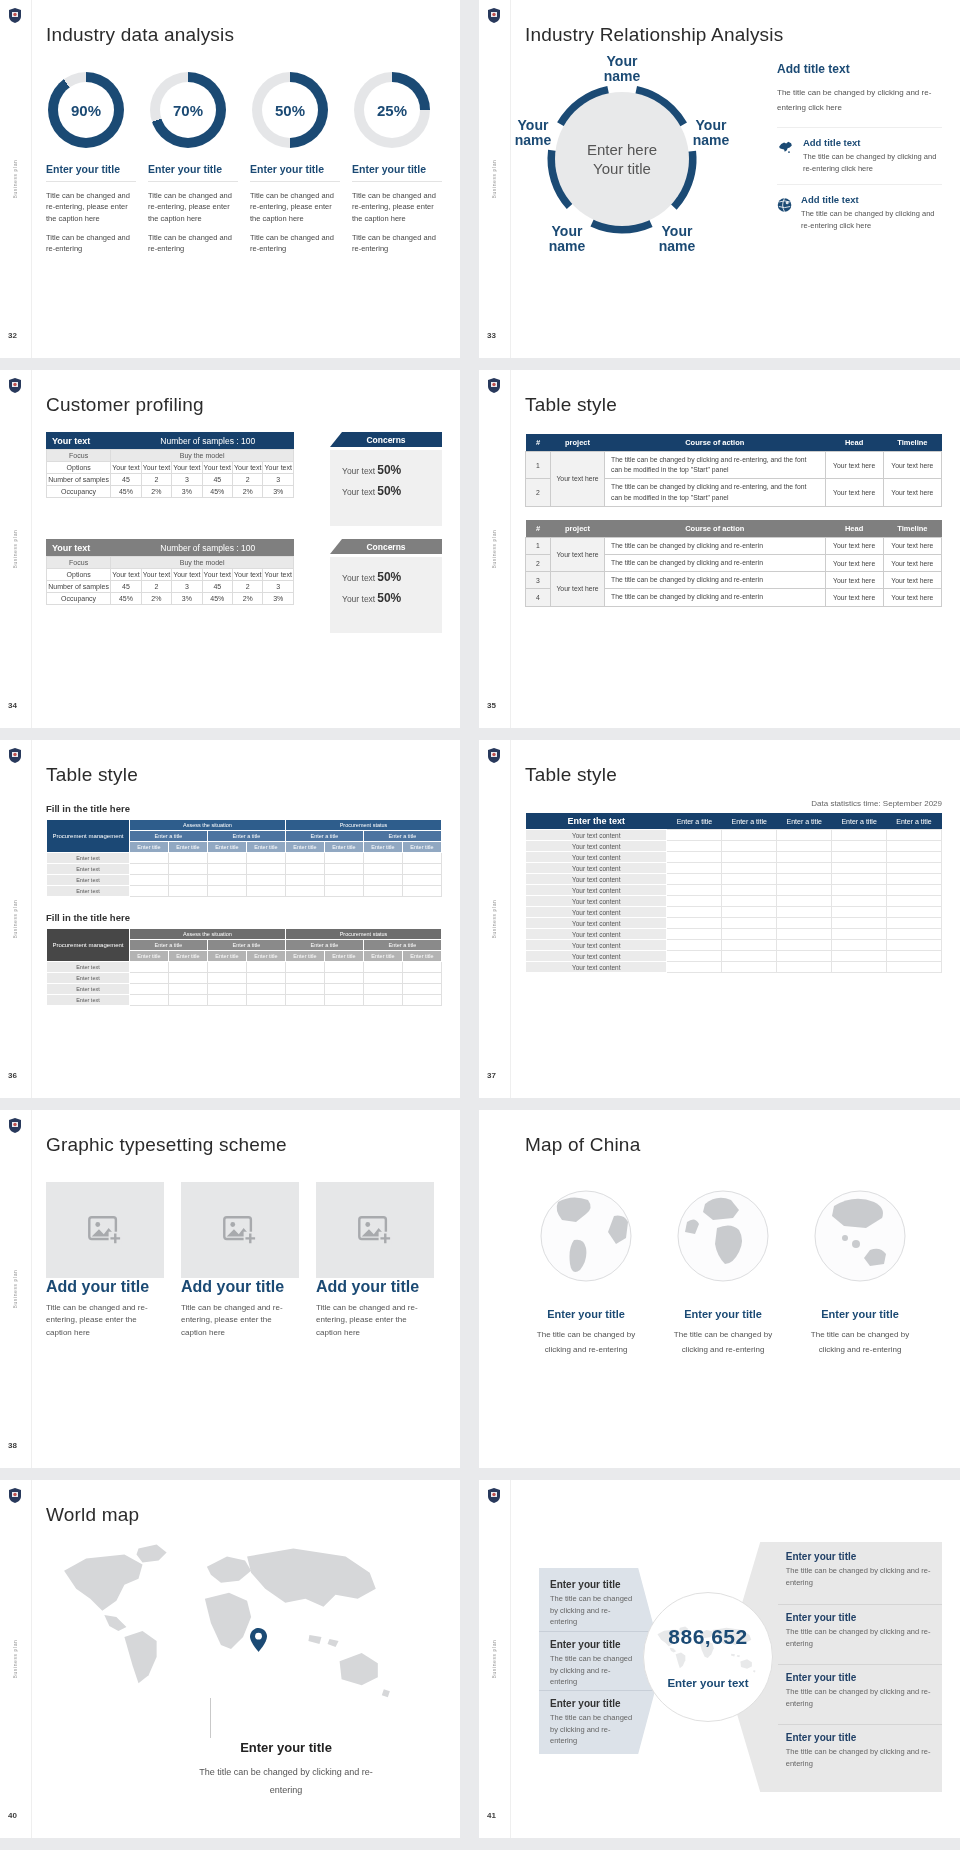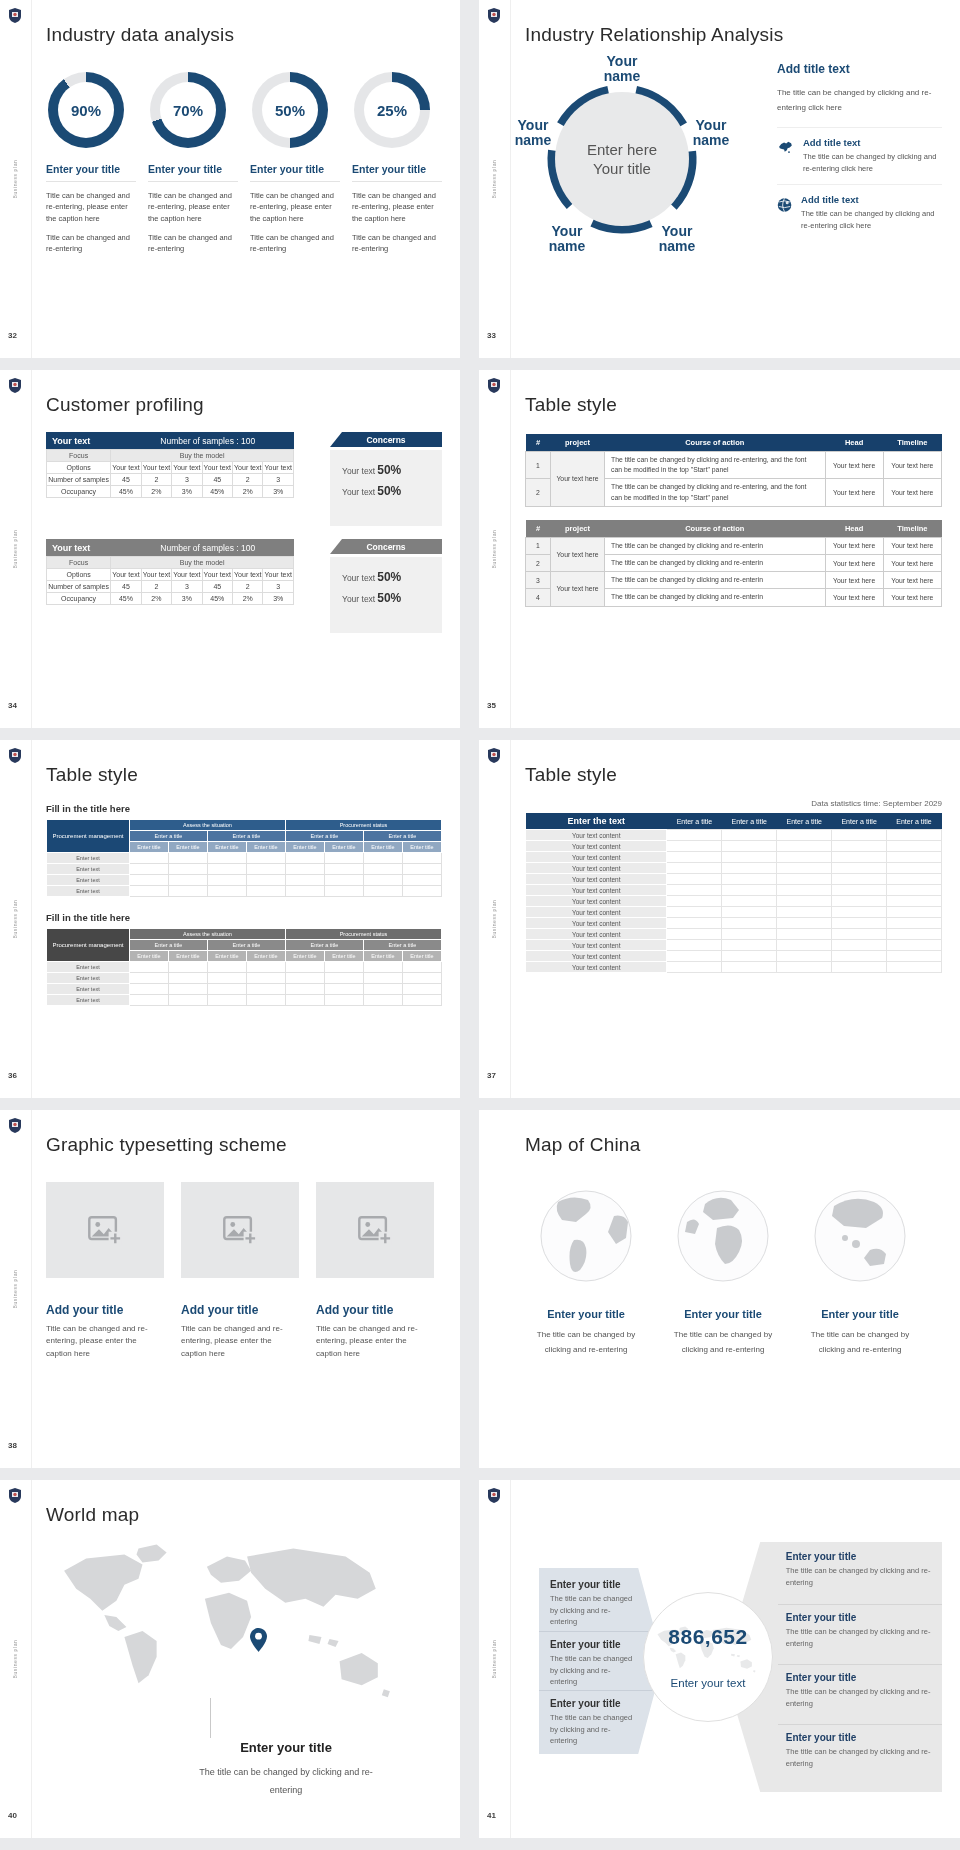--- a/index.html
+++ b/index.html
@@ -87,21 +87,21 @@
   table.t37 th{background:#17406b;color:#fff;padding:3px 1px;}
   table.t37 th.f{font-size:9px;font-weight:bold;width:34%;}
   table.t37 th.o{font-size:7px;font-weight:normal;}
   table.t37 td{height:11px;font-size:6.5px;text-align:center;}
   table.t37 td.rl{background:#ebebeb;color:#555;border:1px solid #fff;}
   table.t37 td.ec{background:#fff;border:1px solid #e4e4e4;}
   
   .cards38{display:flex;gap:17px;margin-top:26px;}
   .card38{width:118px;}
   .pbox{height:96px;background:#e6e7e8;display:flex;align-items:center;justify-content:center;}
-  .c38t{margin-top:25px;font-size:12px;font-weight:bold;color:#1b4a74;}
+  .c38t{margin-top:0;font-size:16px;font-weight:bold;color:#1b4a74;}
   .c38c{margin-top:6px;font-size:8px;line-height:1.55;color:#555;}
   
   .globes{display:flex;gap:15px;margin-top:32px;}
   .gcol{width:122px;text-align:center;}
   .g39t{margin-top:20px;font-size:11px;font-weight:bold;color:#1b4a74;}
   .g39c{margin-top:7px;font-size:8px;line-height:1.9;color:#555;}
   
   .map40{position:relative;margin-top:14px;width:372px;height:250px;}
   .pin40{position:absolute;left:204px;top:88px;}
   .blk40{position:absolute;left:150px;top:200px;width:180px;text-align:center;}
@@ -115,21 +115,21 @@
   .lpanel .item + .item{border-top:1px solid #c8cfd8;}
   .it-t{font-size:10px;font-weight:bold;color:#333;}
   .it-c{margin-top:3px;font-size:7.5px;line-height:1.55;color:#666;}
   .rpanel{position:absolute;left:198px;right:0;top:62px;height:250px;background:#e8e8e8;clip-path:polygon(17% 0,100% 0,100% 100%,17% 100%,0 50%);padding:2px 0;}
   .rpanel .item{margin-left:25%;padding:7px 8px;height:60px;}
   .rpanel .item + .item{border-top:1px solid #d5d5d5;}
   .rpanel .it-t{color:#1f3f66;}
   .circ41{position:absolute;left:118px;top:112px;width:130px;height:130px;border-radius:50%;background:#fff;border:1px solid #e0e0e0;z-index:2;display:flex;flex-direction:column;align-items:center;justify-content:center;overflow:hidden;gap:20px;}
   .circ41 svg.bgmap{position:absolute;left:8px;top:32px;opacity:.55;}
   .circ41 .v{position:relative;font-size:21px;font-weight:bold;color:#1b4a74;letter-spacing:.5px;}
-  .circ41 .l{position:relative;margin-top:8px;font-size:11.5px;font-weight:normal;color:#1b4a74;}
+  .circ41 .l{position:relative;margin-top:8px;font-size:11.5px;font-weight:bold;color:#1b4a74;}
 </style>
 </head>
 <body>
 
 <svg width="0" height="0" style="position:absolute">
   <defs>
     <g id="shield">
       <path d="M6 0 L12 2 V8 C12 12 9 14 6 15 C3 14 0 12 0 8 V2 Z" fill="#28395c"></path>
       <rect x="3" y="4" width="6" height="5" fill="#e9edf3"></rect>
       <circle cx="6" cy="6.5" r="1.7" fill="#c0504d"></circle>

